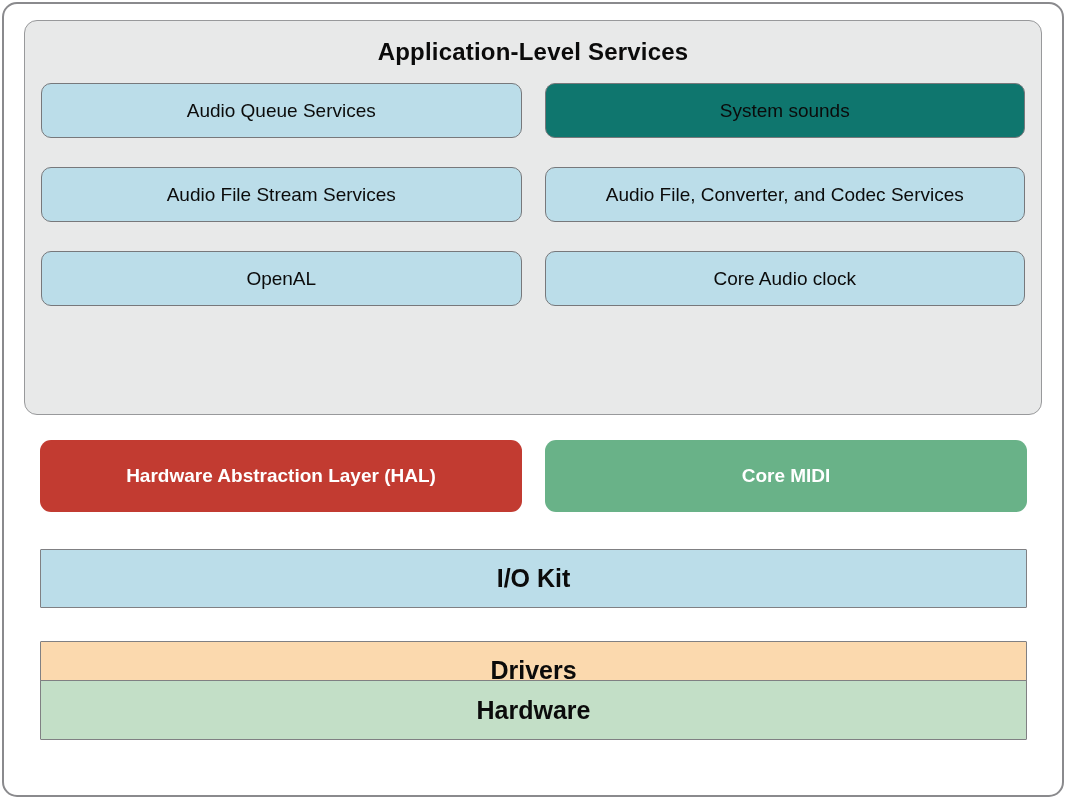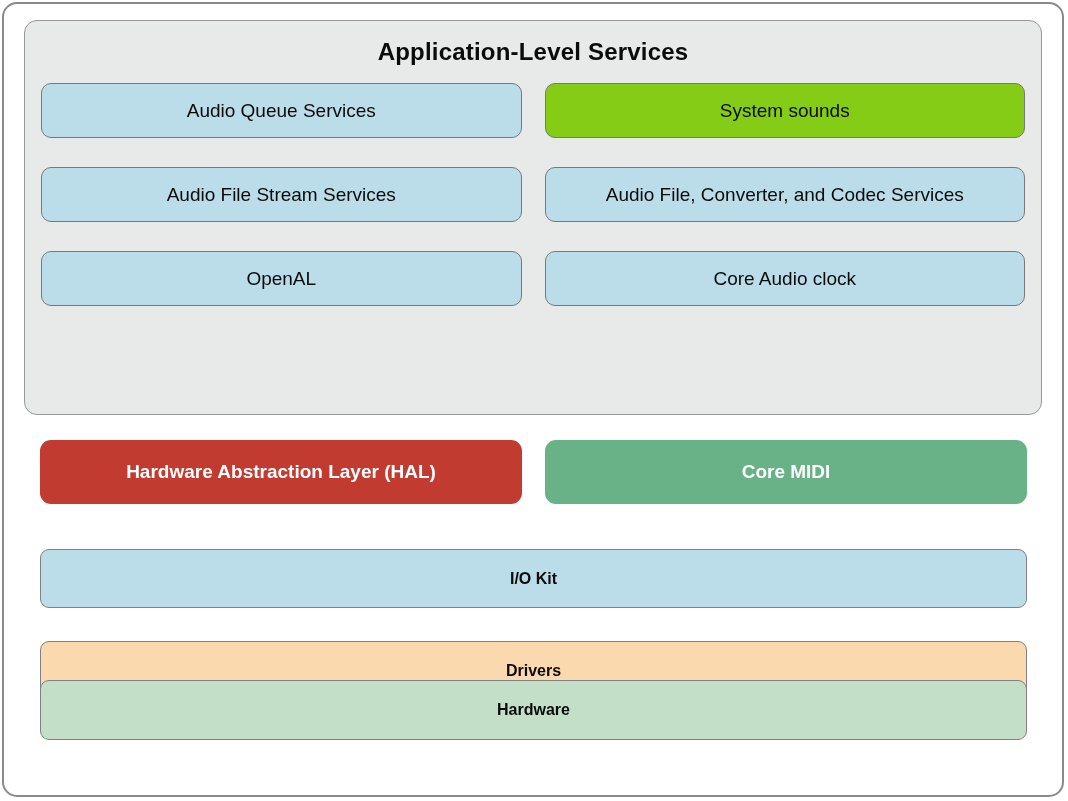--- a/index.html
+++ b/index.html
@@ -65,21 +65,21 @@
     display: flex;
     align-items: center;
     justify-content: center;
     font-size: 19px;
   }
   .mid-row {
     position: absolute;
     left: 40px;
     top: 440px;
     width: 987px;
-    height: 64px;
+    height: 72px;
     display: flex;
     gap: 23px;
   }
   .solid-box {
     flex: 1;
     border-radius: 11px;
     display: flex;
     align-items: center;
     justify-content: center;
     font-size: 19px;
@@ -87,44 +87,44 @@
     color: #ffffff;
   }
   .hal-box { background: #c23b31; }
   .core-midi-box { background: #69b288; }
   .layer-bar {
     position: absolute;
     left: 40px;
     width: 987px;
     height: 59px;
     border: 1.5px solid #808083;
-    border-radius: 9px;
+    border-radius: 1px;
     box-sizing: border-box;
     display: flex;
     align-items: center;
     justify-content: center;
-    font-size: 16px;
+    font-size: 25px;
     font-weight: bold;
   }
   .io-kit-bar   { top: 549px; background: #bbdde9; }
   .drivers-bar  { top: 633px; background: #fbd9ae; }
   .hardware-bar { top: 680px; height: 60px; background: #c3dfc7; }
 </style>
 </head>
 <body>
 
 <div class="stage">
 
   <div class="outer-frame"></div>
 
   <div class="app-container" style="background-color: rgb(232, 233, 233);">
     <div class="app-title">Application-Level Services</div>
     <div class="services-grid">
       <div class="service-box" style="background-color: rgb(187, 221, 233);">Audio Queue Services</div>
-      <div class="service-box" style="background-color: #84cc16;">System sounds</div>
+      <div class="service-box" style="background-color: #0f766e;">System sounds</div>
       <div class="service-box" style="background-color: rgb(187, 221, 233);">Audio File Stream Services</div>
       <div class="service-box" style="background-color: rgb(187, 221, 233);">Audio File, Converter, and Codec Services</div>
       <div class="service-box" style="background-color: rgb(187, 221, 233);">OpenAL</div>
       <div class="service-box" style="background-color: rgb(187, 221, 233);">Core Audio clock</div>
     </div>
   </div>
 
   <div class="mid-row">
     <div class="solid-box hal-box" style="background-color: rgb(194, 59, 49);">Hardware Abstraction Layer (HAL)</div>
     <div class="solid-box core-midi-box" style="background-color: rgb(105, 178, 136);">Core MIDI</div>

